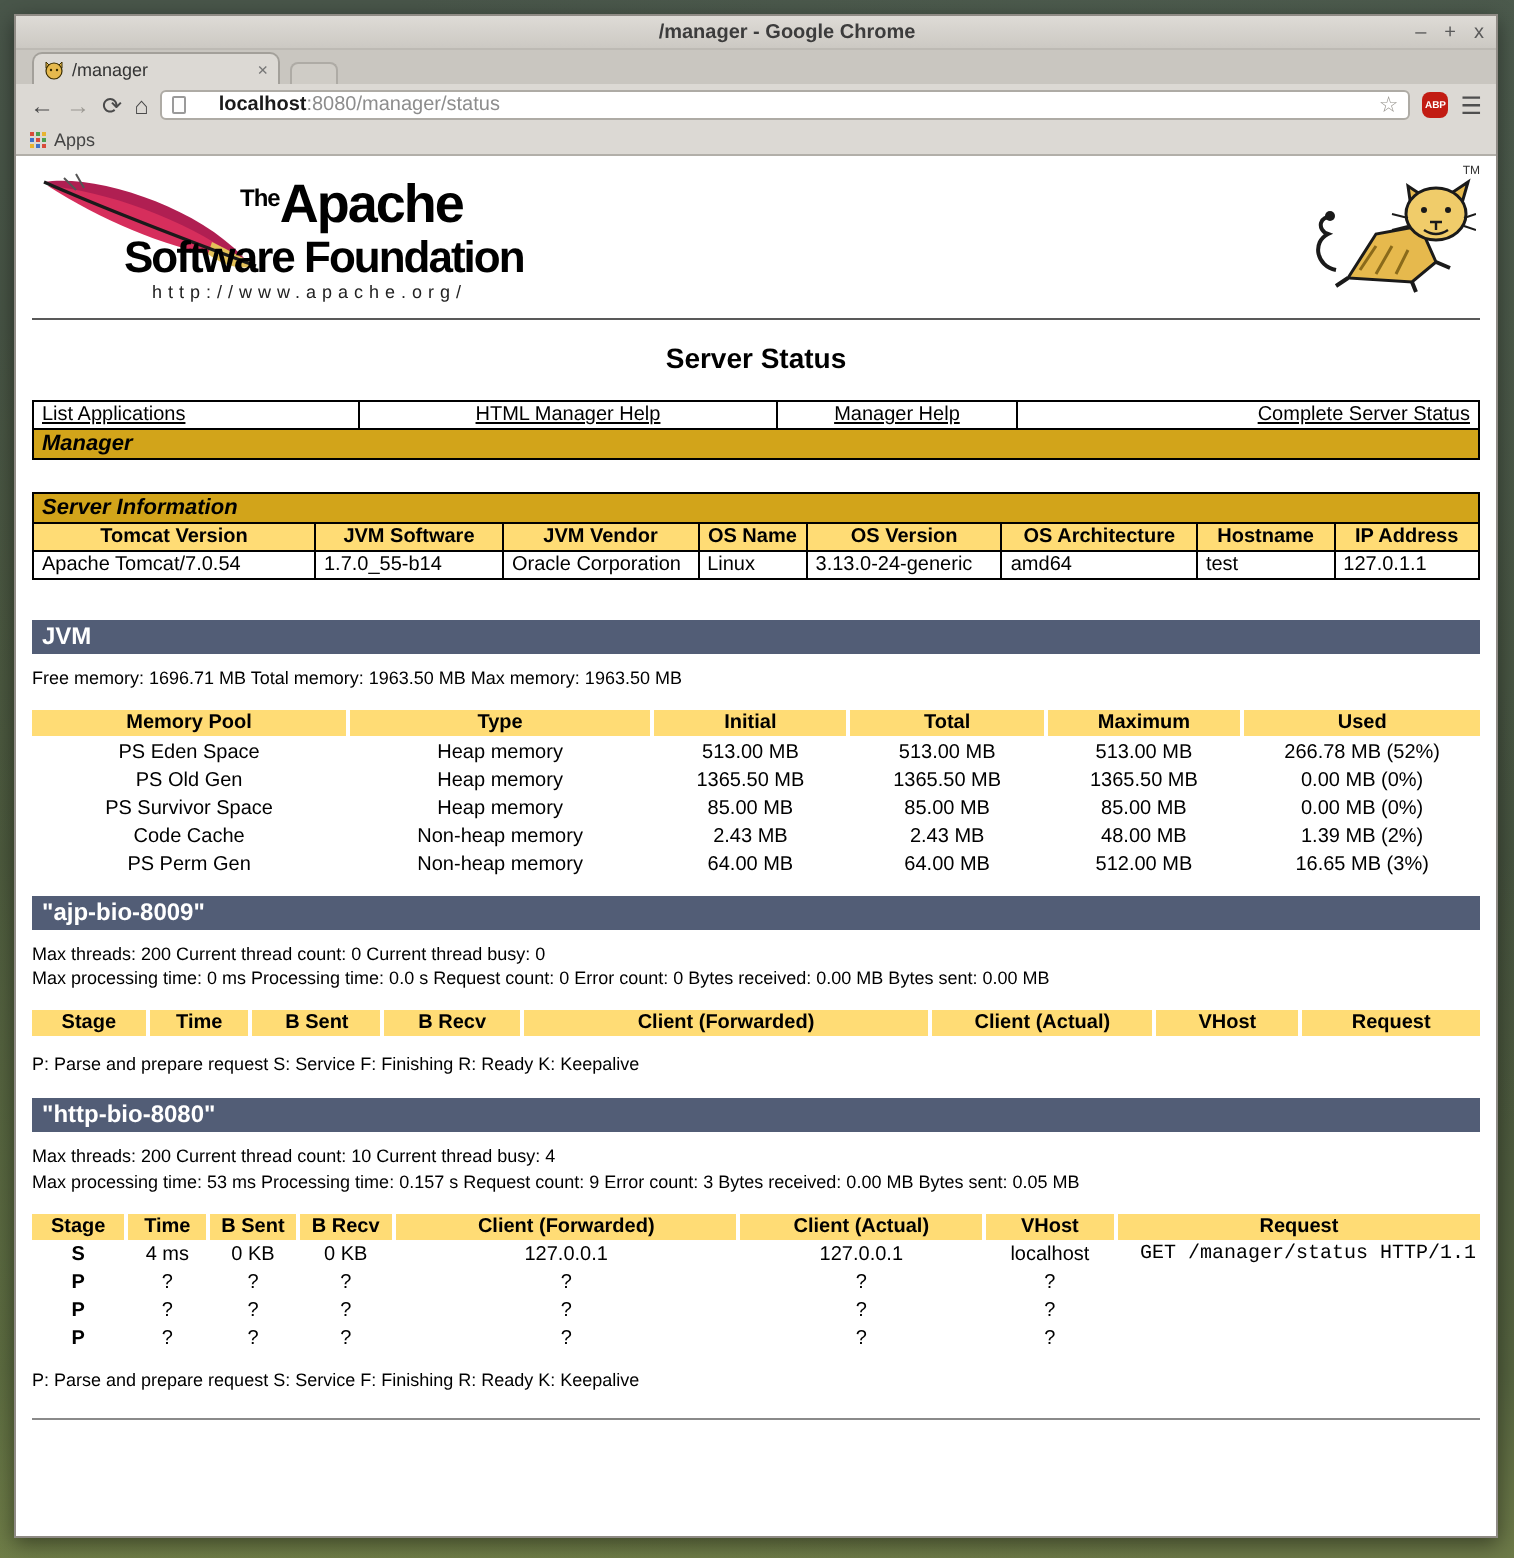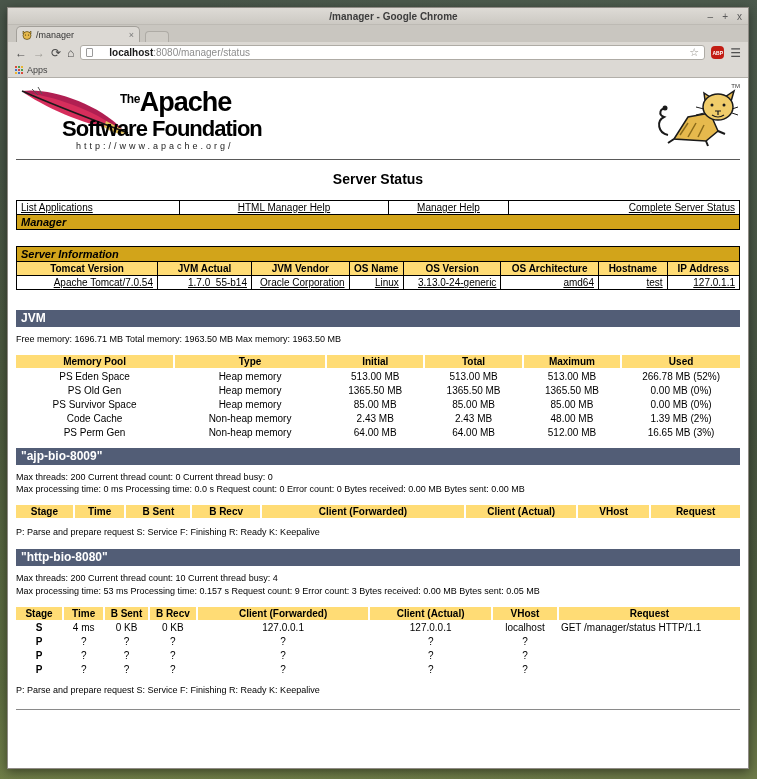--- a/index.html
+++ b/index.html
@@ -88,28 +88,28 @@
   .tm { position:absolute; right:0; top:0; font-size:6px; color:#333; }
 
   .rule { border:none; border-top:1px solid #595959; margin:4px 0 0 0; }
   .page-title { text-align:center; font-size:14px; font-weight:bold; margin:11px 0 13px 0; }
 
   table { width:100%; table-layout:fixed; font-size:10px; }
   .bordered { border-collapse:collapse; }
   .bordered td, .bordered th { border:1px solid #000; padding:1px 4px; height:14px; }
   .title-cell { background:#D2A41A; font-weight:bold; font-style:italic; font-size:11px; text-align:left; }
   .bordered th { background:#FFDC75; font-weight:bold; text-align:center; }
-  .bordered td.val { text-align:right;text-decoration:underline; }
+  .bordered td.val { text-align:left; }
   .bordered a { color:#000; }
   td.al { text-align:left; } td.ar { text-align:right; } td.ac { text-align:center; }
 
   .plain { border-collapse:separate; border-spacing:2px; margin-left:-2px; width:calc(100% + 4px); }
   .plain th { background:#FFDC75; font-weight:bold; text-align:center; padding:1px 2px; height:12px; }
   .plain td { text-align:center; padding:0 2px; height:12px; }
-  .plain td.req { text-align:left; }
+  .plain td.req { text-align:right;font-family:Liberation Mono, monospace; }
   .plain td.stage { font-weight:bold; }
 
   .section-bar {
     background:#525D76; color:#fff; font-weight:bold; font-size:12px;
     padding:1px 5px 2px 5px; margin:0 0 2px 0;
   }
   .stats { font-size:9px; line-height:1.35; margin:6px 0 8px 0; }
   .legend { font-size:9px; margin:7px 0 12px 0; }
   .gap-s { height:8px; } .gap-m { height:16px; } .gap-l { height:20px; }
 
@@ -244,21 +244,21 @@
           <col style="width:13.5%">
           <col style="width:9.5%">
           <col style="width:10%">
         </colgroup>
       <tbody>
           <tr>
             <td class="title-cell" colspan="8">Server Information</td>
           </tr>
       <tr>
         <th>Tomcat Version</th>
-        <th>JVM Actual</th>
+        <th>JVM Software</th>
         <th>JVM Vendor</th>
         <th>OS Name</th>
         <th>OS Version</th>
         <th>OS Architecture</th>
         <th>Hostname</th>
         <th>IP Address</th>
       </tr>
       <tr>
         <td class="val">Apache Tomcat/7.0.54</td>
         <td class="val">1.7.0_55-b14</td>

